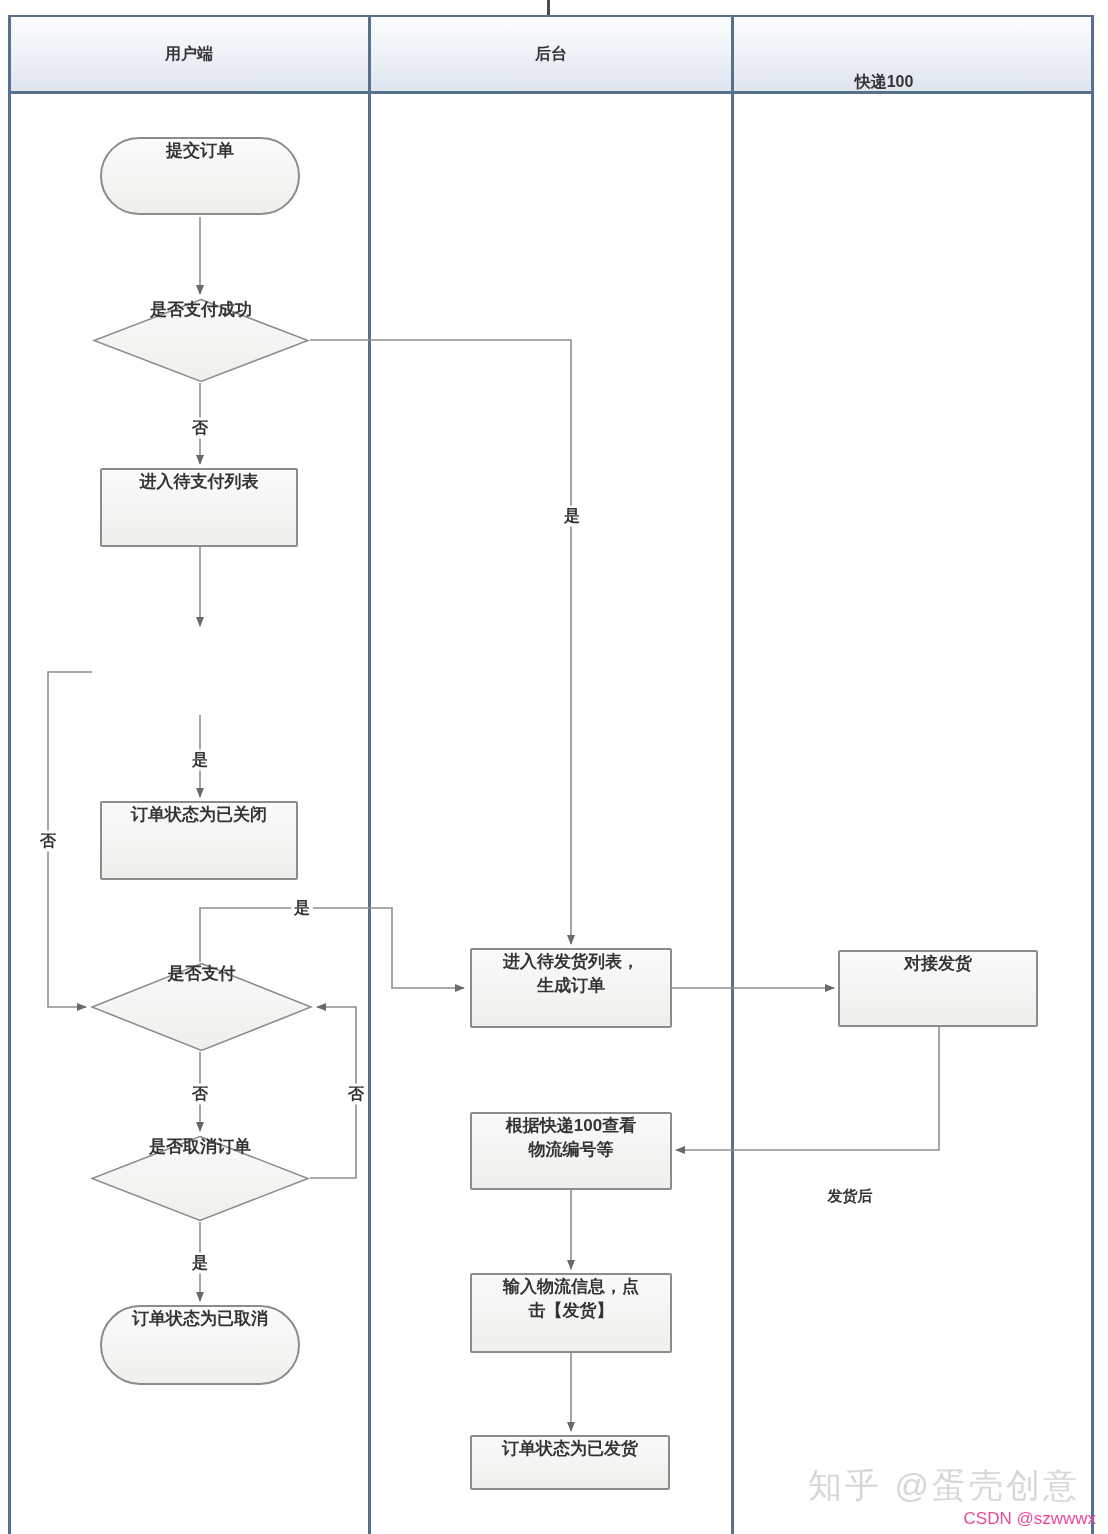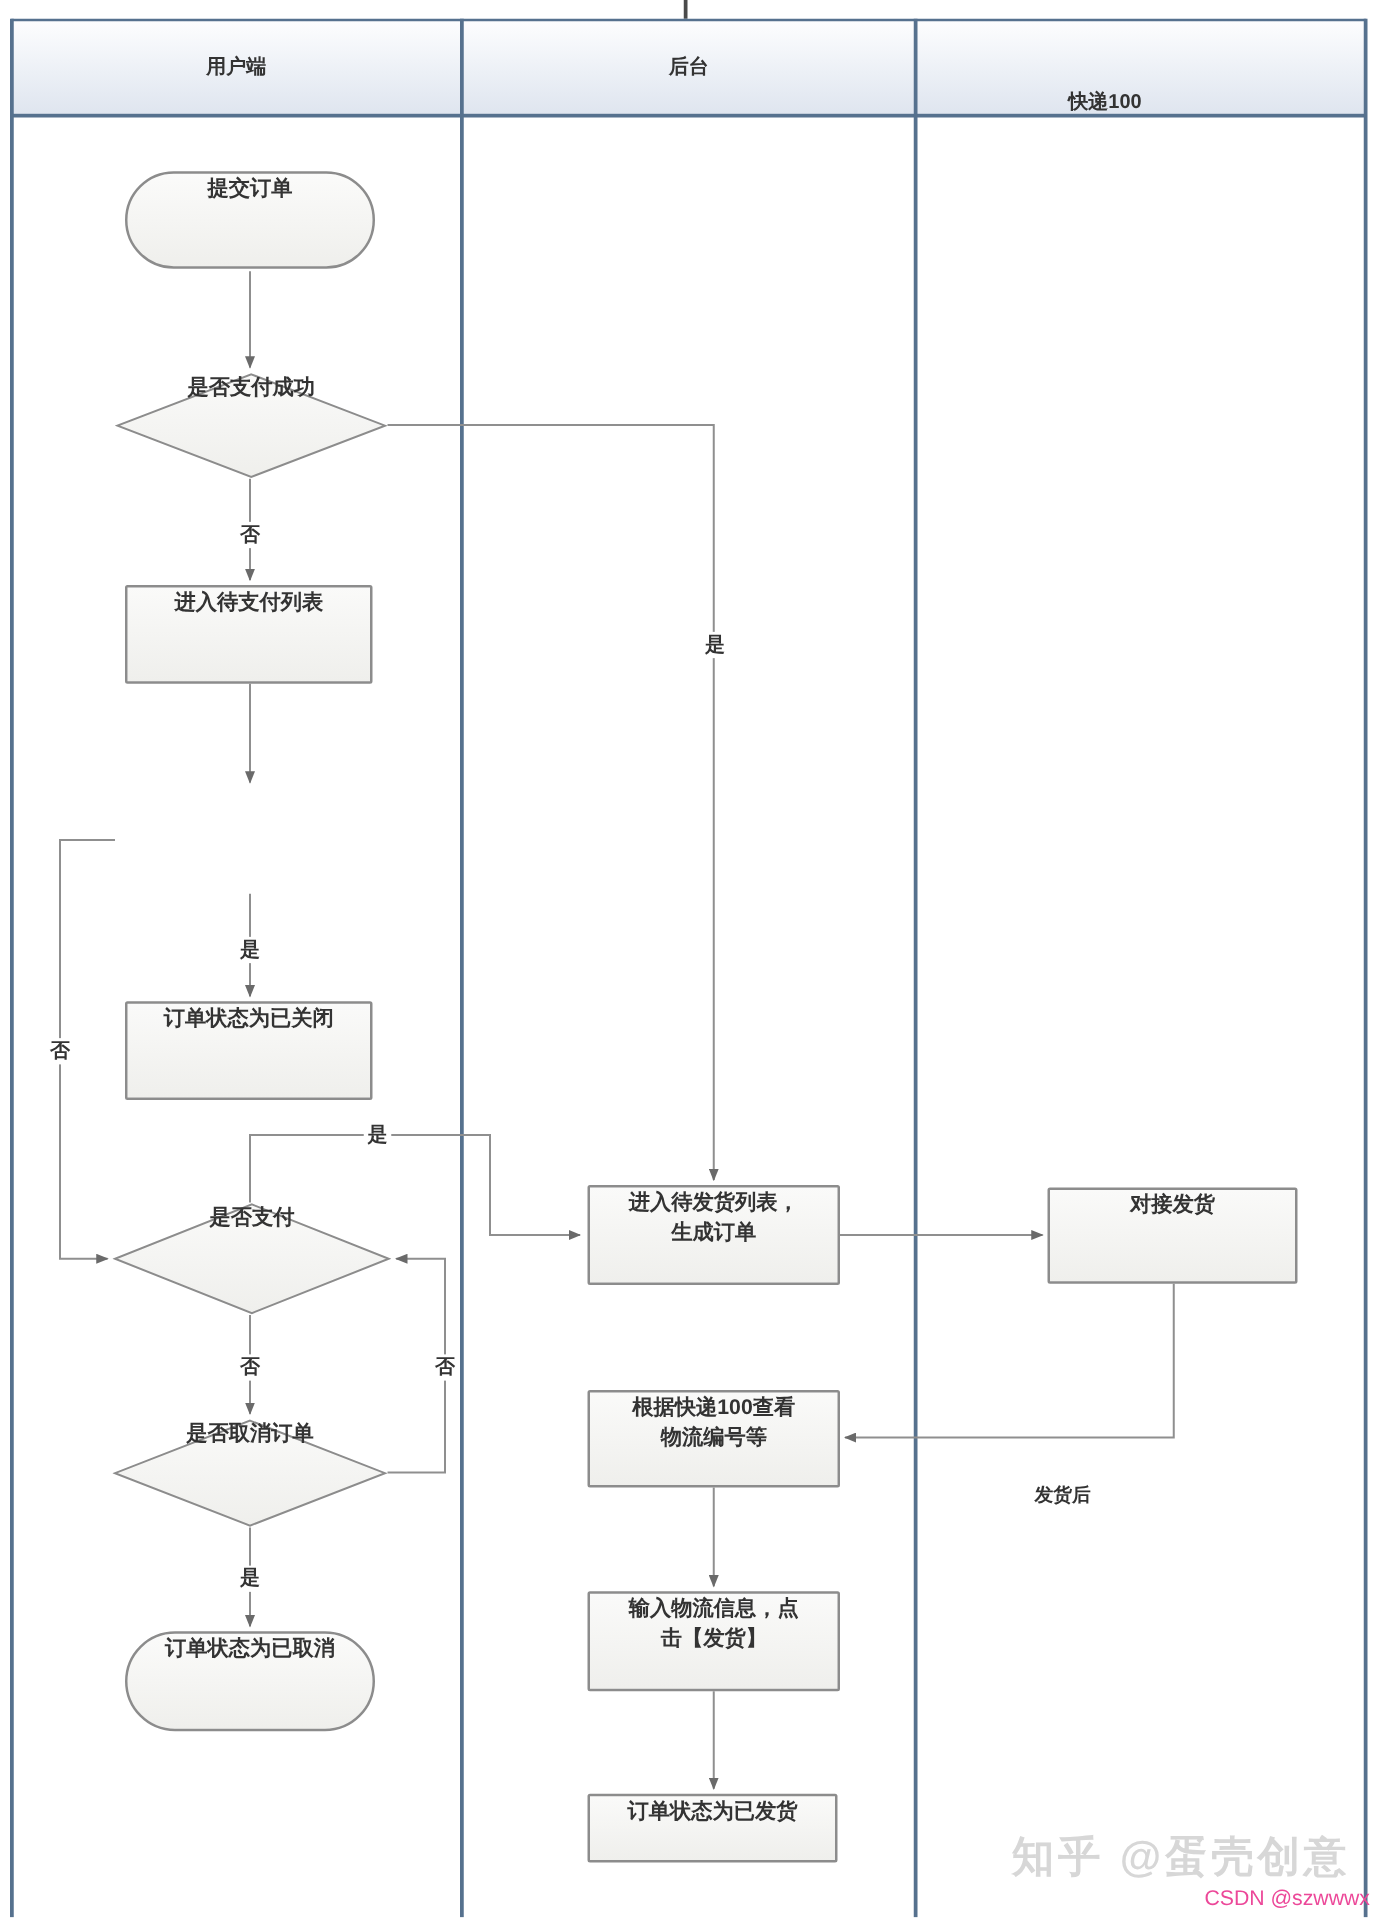--- a/index.html
+++ b/index.html
@@ -34,21 +34,21 @@
   }
   .diamond{background:transparent;border:none;}
   .diamond svg{position:absolute;left:0;top:0;width:100%;height:100%;}
   .diamond .dlabel{position:relative;z-index:1;}
   .elabel{
     position:absolute;transform:translate(-50%,-50%);
     font-size:16px;font-weight:bold;color:#333;background:#fff;
     padding:0 3px;white-space:nowrap;z-index:5;
   }
   .wm-zhihu{
-    position:absolute;right:28px;top:1463px;font-size:34px;font-weight:bold;
+    position:absolute;right:28px;top:1463px;font-size:34px;font-weight:normal;
     color:#d7d7d7;letter-spacing:3px;white-space:nowrap;
   }
   .wm-csdn{
     position:absolute;right:12px;top:1509px;font-size:17px;
     color:#ec4899;white-space:nowrap;
   }
 </style>
 </head>
 <body>
 

